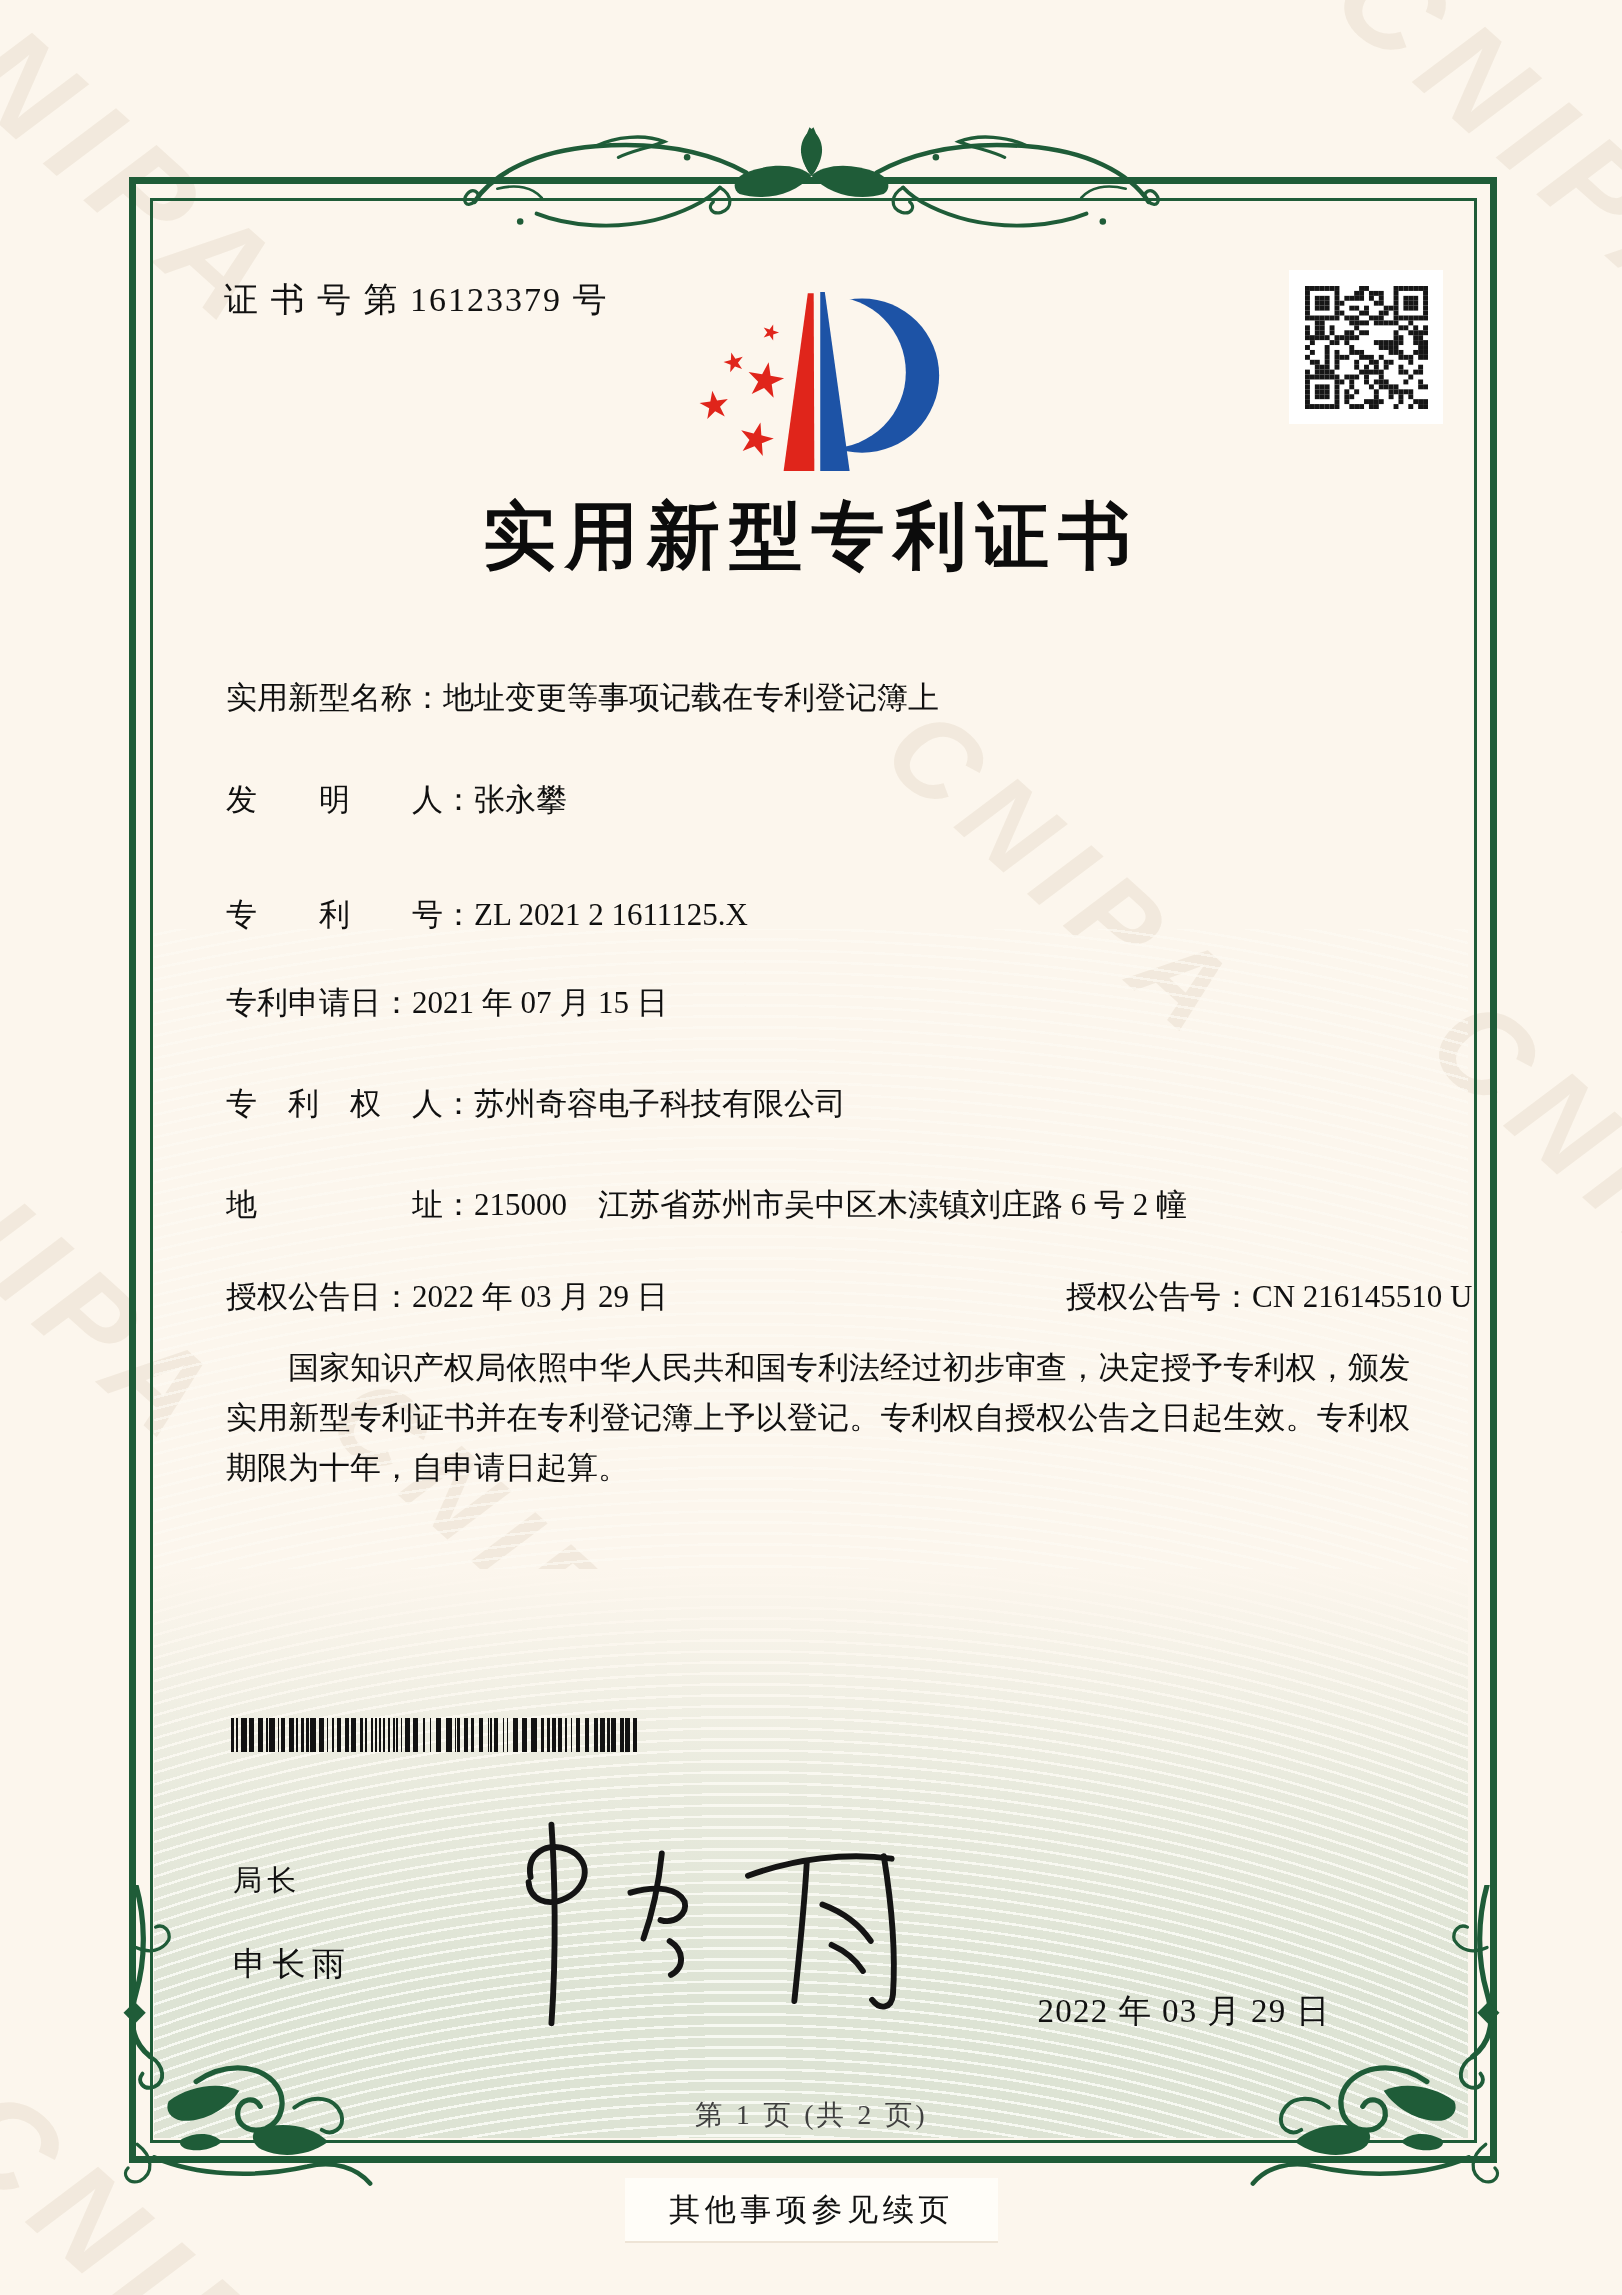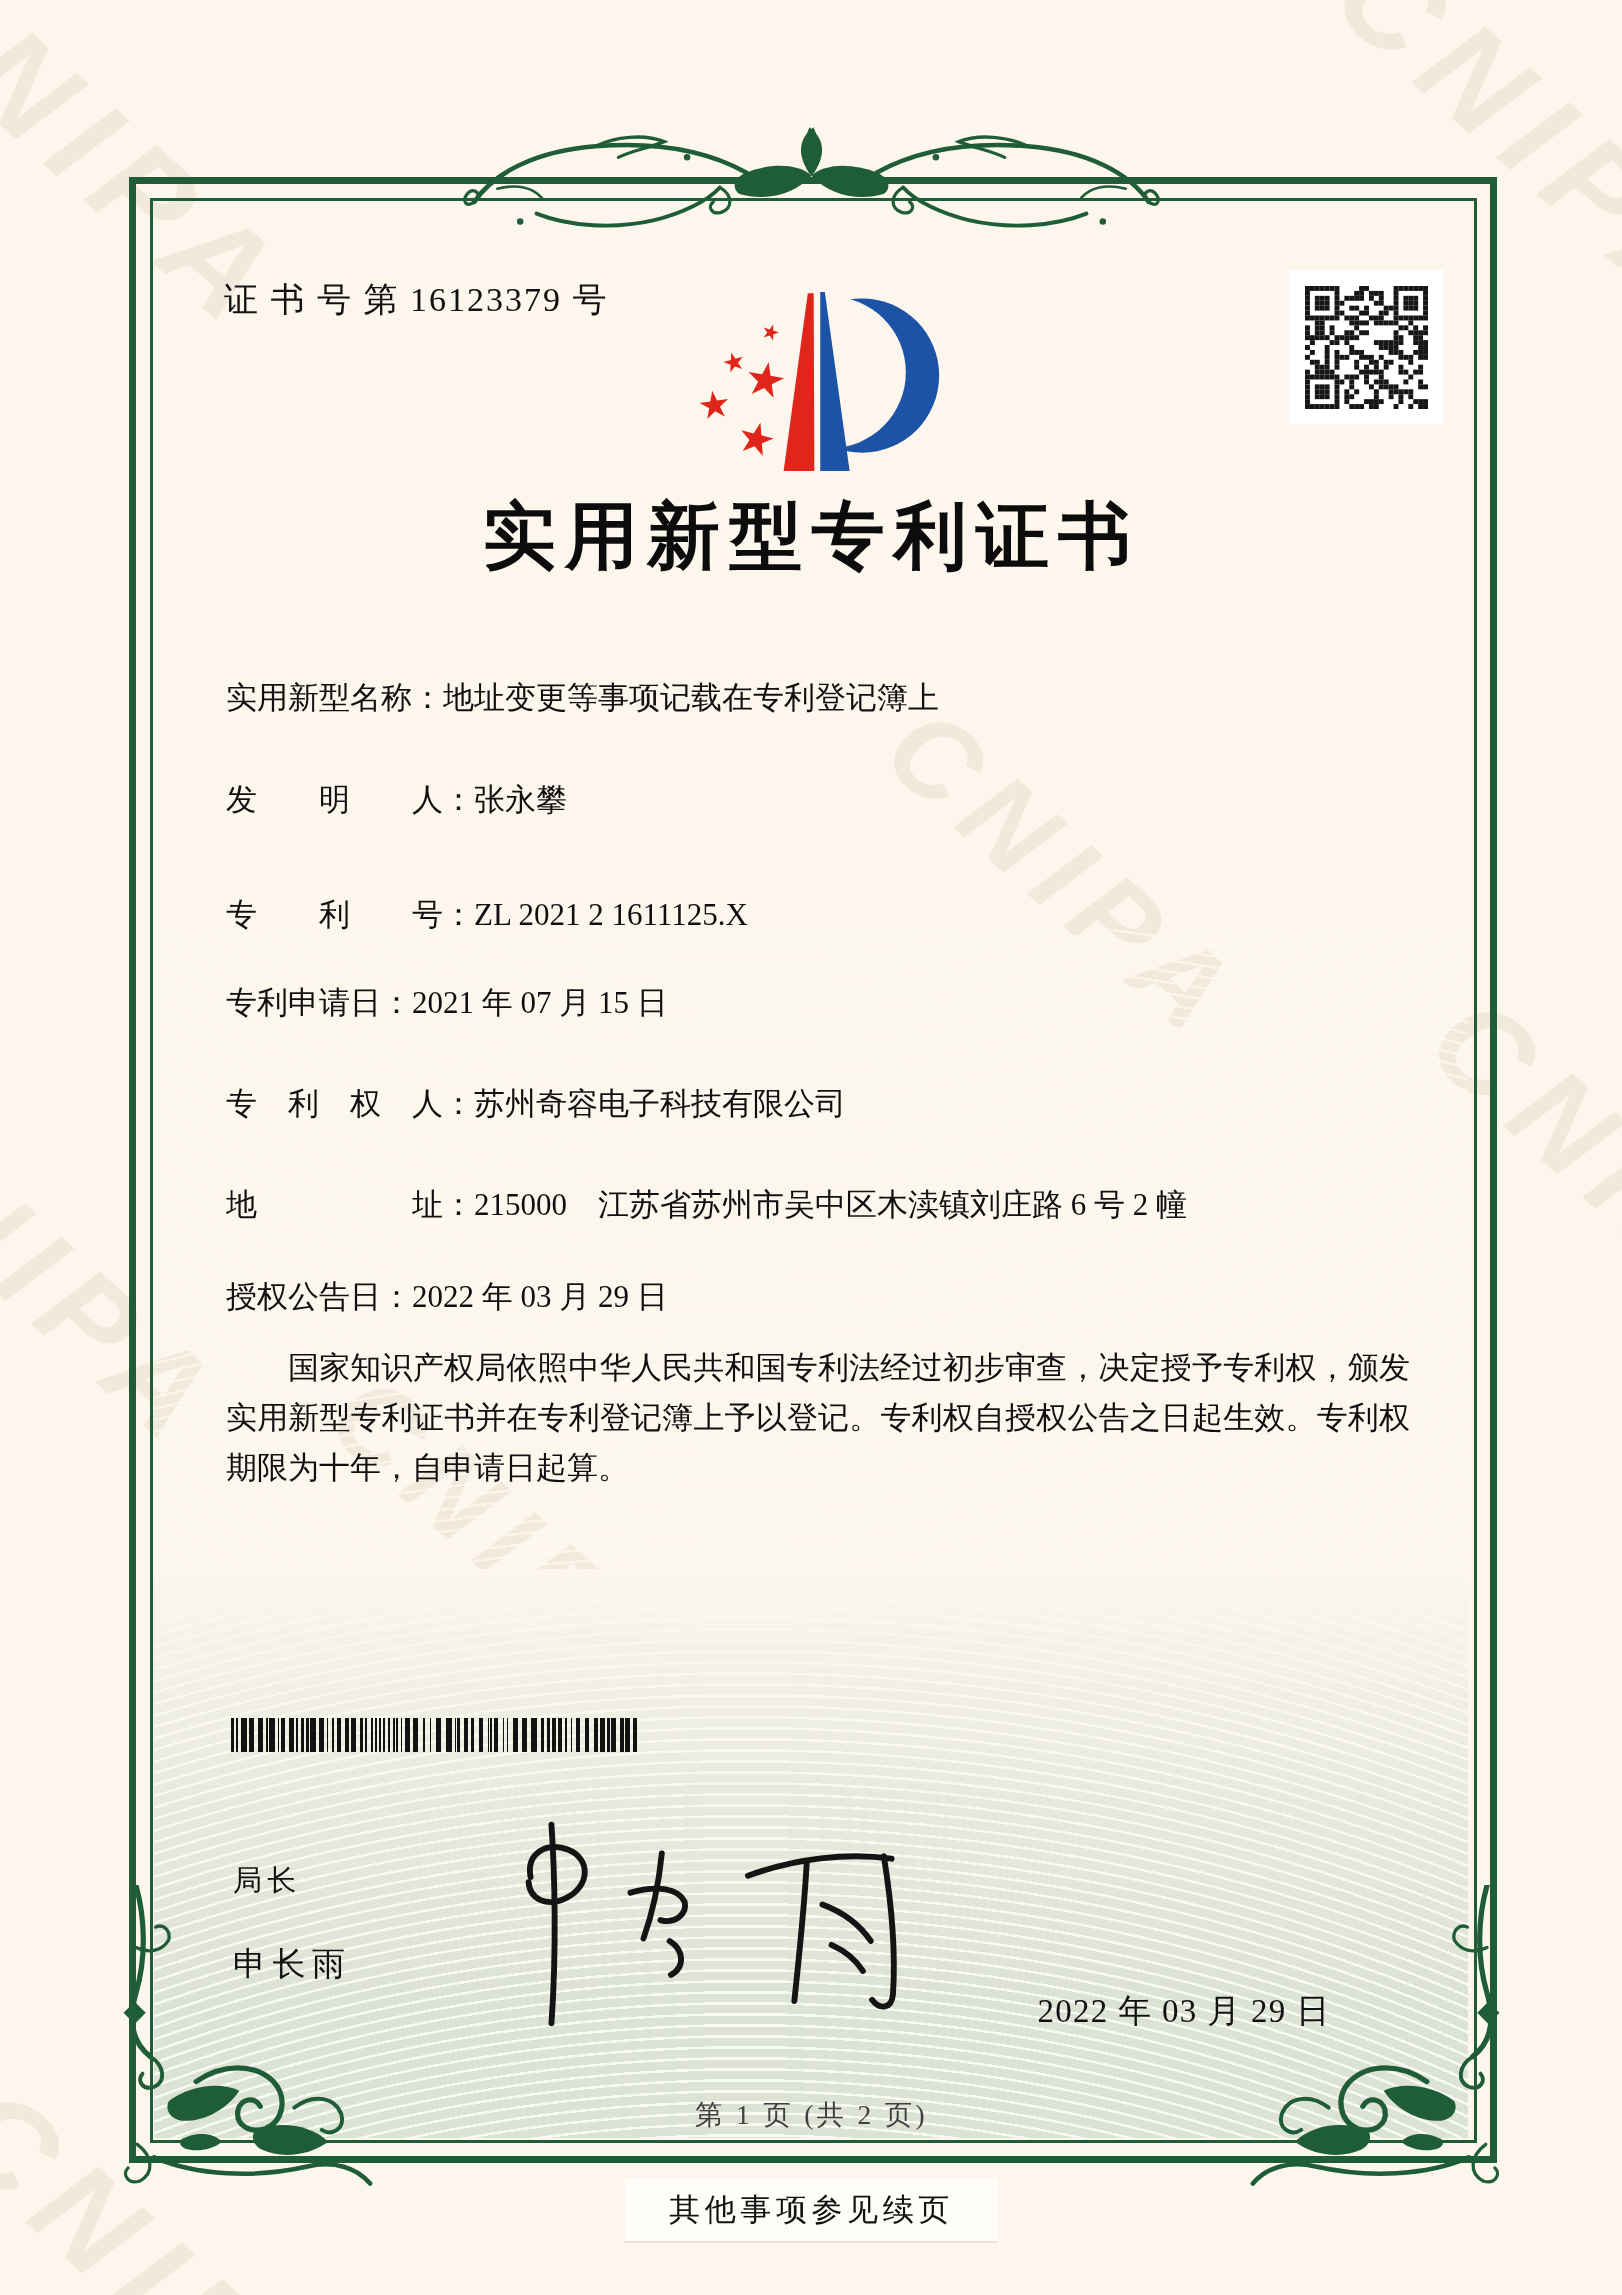--- a/index.html
+++ b/index.html
@@ -482,20 +482,21 @@
       <span>专利申请日：</span><span>2021 年 07 月 15 日</span>
     </div>
     <div class="frow" style="top:1083px;">
       <span>专　利　权　人：</span><span>苏州奇容电子科技有限公司</span>
     </div>
     <div class="frow" style="top:1184px;">
       <span>地　　　　　址：</span><span>215000　江苏省苏州市吴中区木渎镇刘庄路 6 号 2 幢</span>
     </div>
     <div class="frow" style="top:1276px;width:1184px;">
       <span>授权公告日：</span><span>2022 年 03 月 29 日</span>
+      <span class="grant-no"><span>授权公告号：</span><span>CN 216145510 U</span></span>
     </div>
 
     <div class="bodytext">
       <p>国家知识产权局依照中华人民共和国专利法经过初步审查，决定授予专利权，颁发实用新型专利证书并在专利登记簿上予以登记。专利权自授权公告之日起生效。专利权期限为十年，自申请日起算。</p>
     </div>
 
     <div class="barcode" id="barcode">
         <div class="bar" style="width:2.6px;margin-right:2px"></div>
         <div class="bar" style="width:2.6px;margin-right:3.3px"></div>
         <div class="bar" style="width:5.2px;margin-right:2px"></div>

